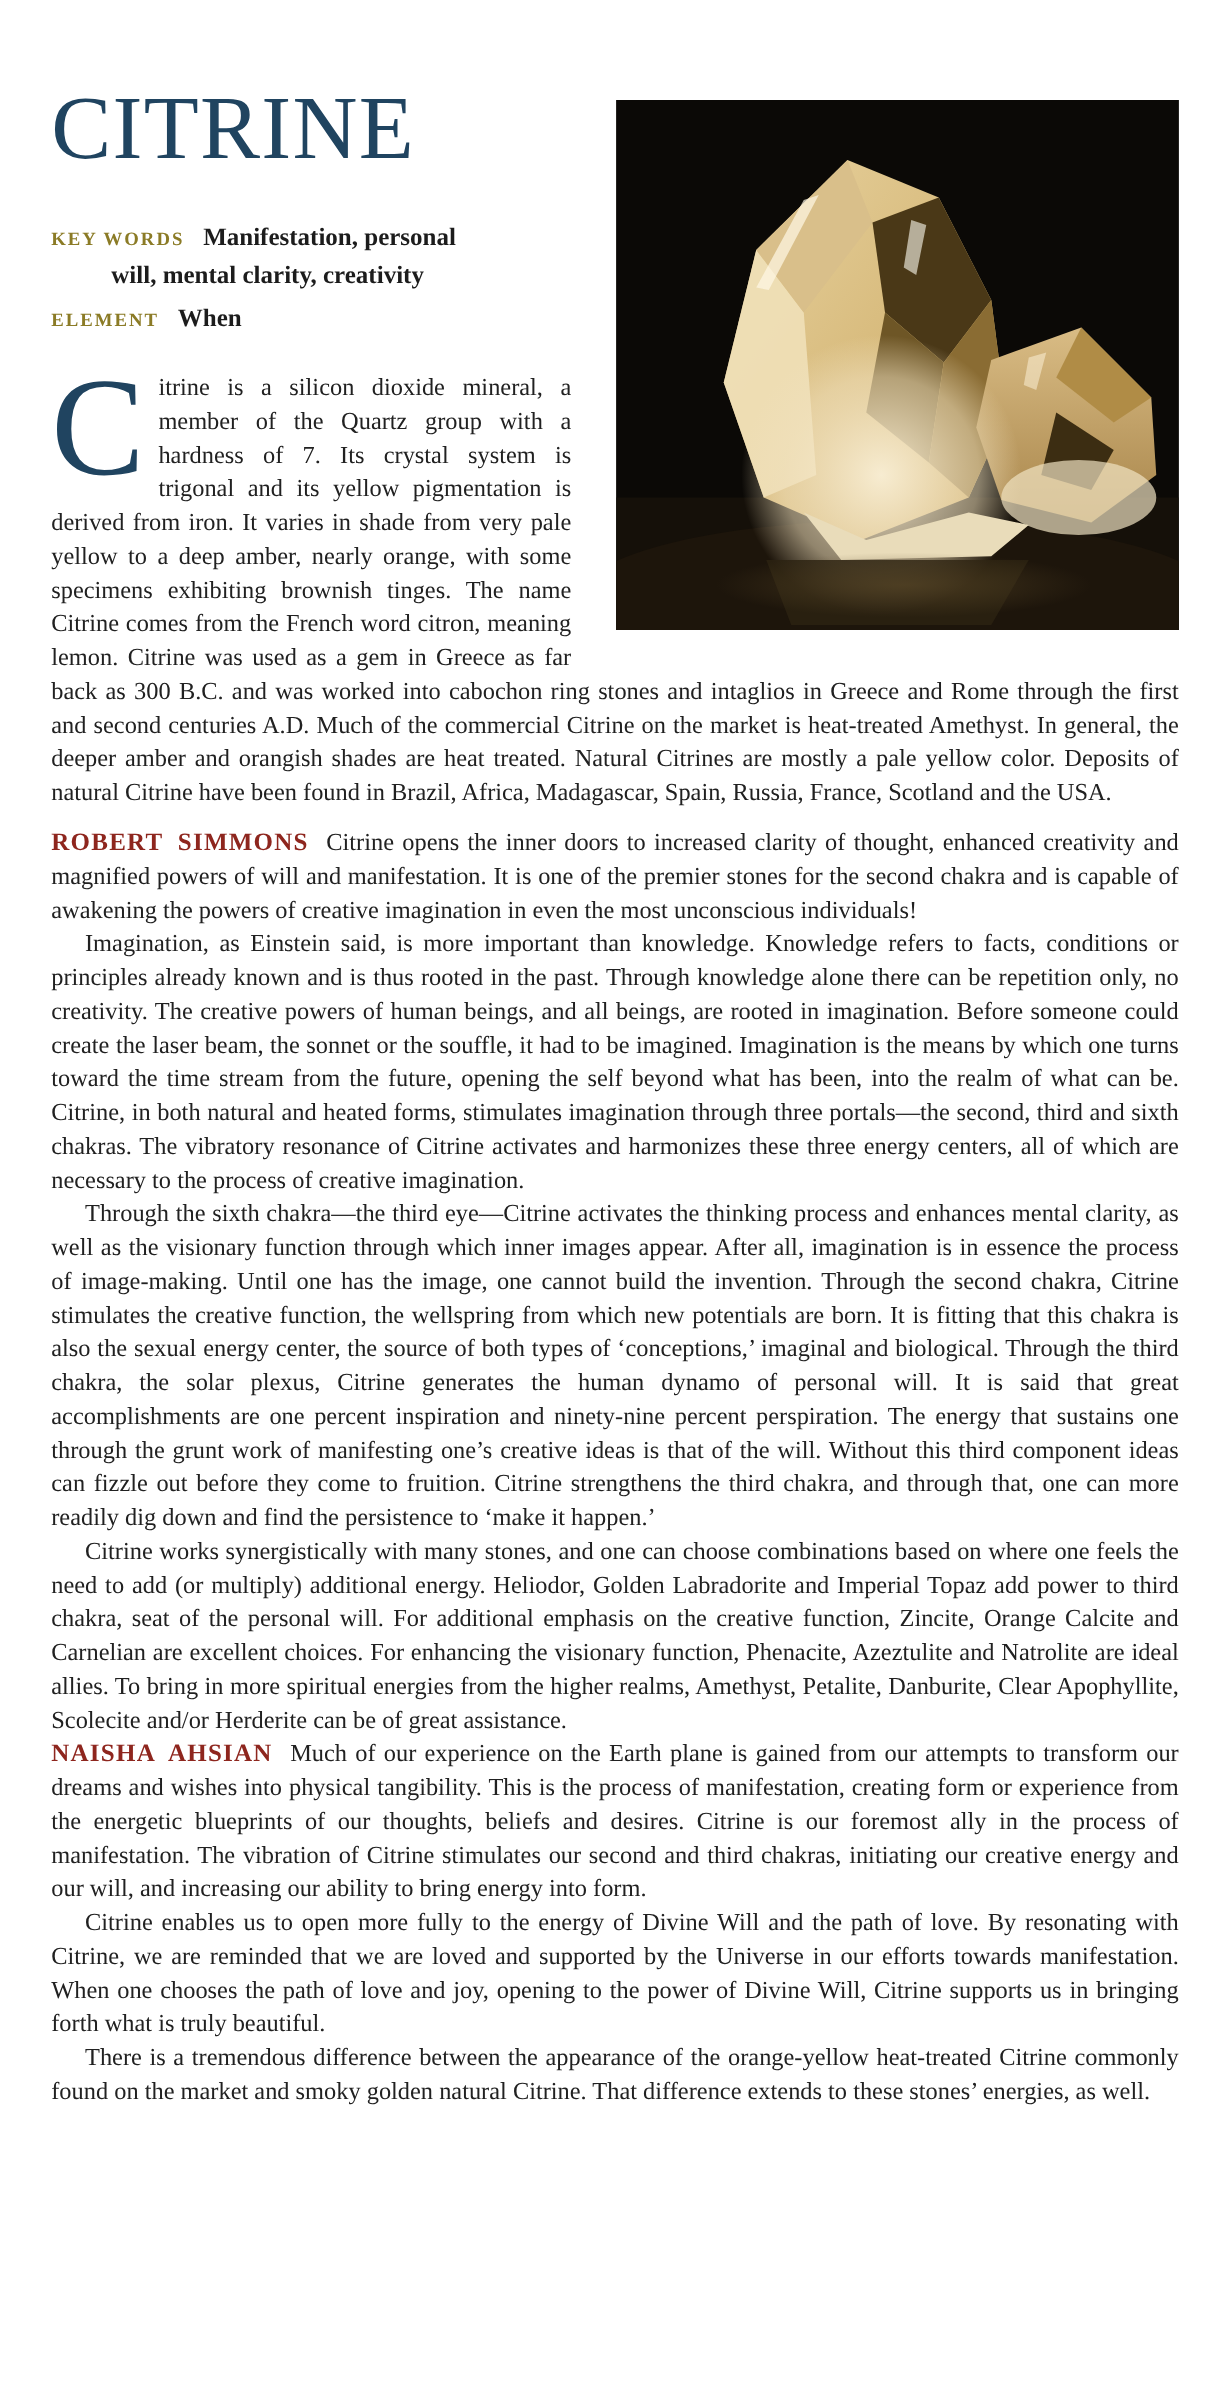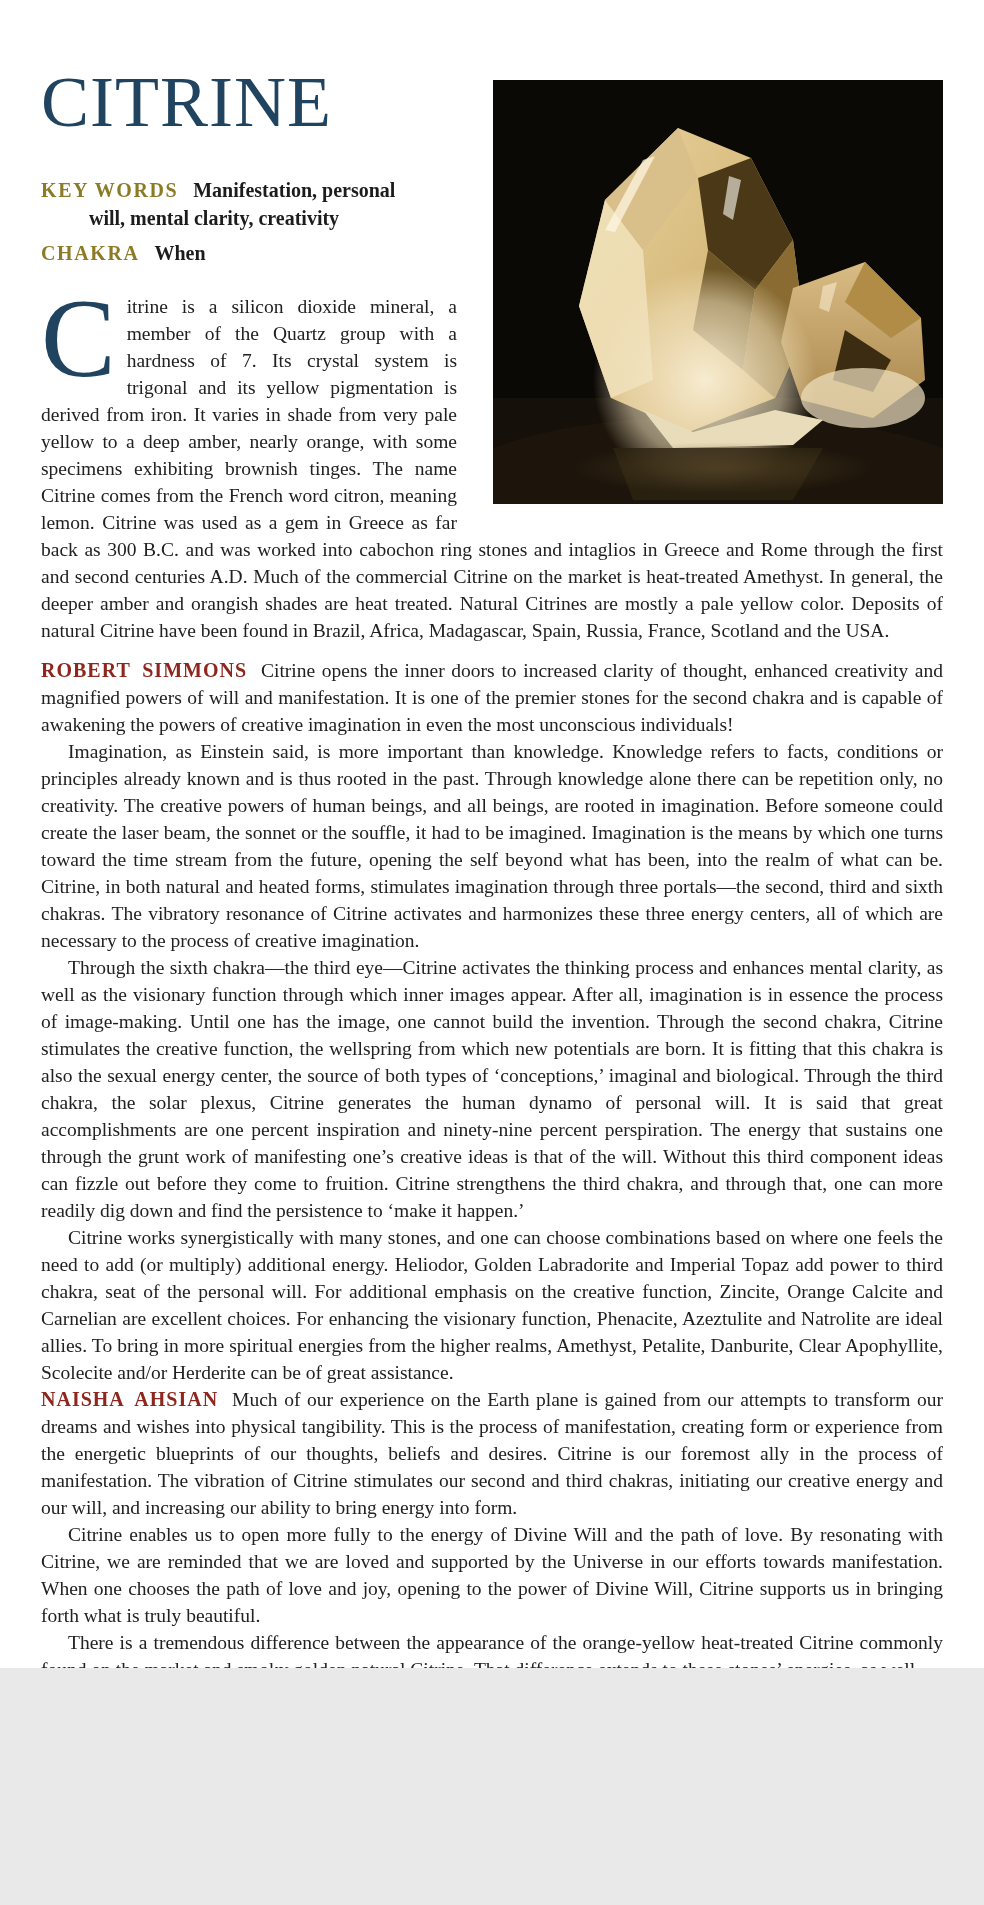--- a/index.html
+++ b/index.html
@@ -6,21 +6,21 @@
     --navy:#204460;
     --olive:#8b7b26;
     --red:#8e261e;
     --ink:#212121;
     --page-bg:#ffffff;
     --photo-bg:#0b0906;
   }
   html,body{margin:0;padding:0;background:#e9e9e9;}
   body{font-family:"Liberation Serif", serif;color:var(--ink);}
   .page{
-    width:984px;height:1668px;box-sizing:border-box;
+    width:984px;height:1905px;box-sizing:border-box;
     margin:0 auto;background:var(--page-bg);
     padding:36px 41px 0 41px;overflow:hidden;
   }
   
   .photo{
     float:right;width:450px;height:424px;
     margin:44px 0 22px 36px;
     background:var(--photo-bg);
   }
   .photo svg{display:block;width:100%;height:100%;}
@@ -31,21 +31,21 @@
     margin:30px 0 0 0;
   }
   
   .props{margin-top:38px;max-width:430px;}
   .prop{
     font-size:20px;line-height:28px;font-weight:bold;
     padding-left:48px;text-indent:-48px;
     margin:0 0 7px 0;color:#1c1c1c;
   }
   .prop-label{
-    font-size:20px;letter-spacing:1.6px;color:var(--olive);
+    font-size:15px;letter-spacing:1.6px;color:var(--olive);
     margin-right:15px;font-weight:bold;
   }
   
   .intro{
     margin:26px 0 0 0;text-align:justify;
     font-size:19.5px;line-height:27px;
   }
   .dropcap{
     float:left;font-size:112px;line-height:80px;
     color:var(--navy);margin:5px 11px 0 0;
@@ -113,21 +113,21 @@
 
       <polygon points="120,368 330,368 300,420 140,420" fill="#2b2212" opacity="0.85"></polygon>
       <ellipse cx="230" cy="388" rx="150" ry="26" fill="url(#refl)"></ellipse>
     </svg>
   </figure>
 
   <h1 class="title">CITRINE</h1>
 
   <div class="props">
       <div class="prop"><span class="prop-label">KEY WORDS</span><span class="prop-value">Manifestation, personal<br>will, mental clarity, creativity</span></div>
-      <div class="prop"><span class="prop-label">CHAKRA</span><span class="prop-value">When</span></div>
+      <div class="prop"><span class="prop-label">ELEMENT</span><span class="prop-value">When</span></div>
     </div>
 
   <p class="intro"><span class="dropcap">C</span><span>itrine is a silicon dioxide mineral, a member of the Quartz group with a hardness of 7. Its crystal system is trigonal and its yellow pigmentation is derived from iron. It varies in shade from very pale yellow to a deep amber, nearly orange, with some specimens exhibiting brownish tinges. The name Citrine comes from the French word citron, meaning lemon. Citrine was used as a gem in Greece as far back as 300 B.C. and was worked into cabochon ring stones and intaglios in Greece and Rome through the first and second centuries A.D. Much of the commercial Citrine on the market is heat-treated Amethyst. In general, the deeper amber and orangish shades are heat treated. Natural Citrines are mostly a pale yellow color. Deposits of natural Citrine have been found in Brazil, Africa, Madagascar, Spain, Russia, France, Scotland and the USA.</span></p>
 
   <div id="sections">
       <div class="section">
         <p class="bp"><span class="runin">ROBERT SIMMONS</span>Citrine opens the inner doors to increased clarity of thought, enhanced creativity and magnified powers of will and manifestation. It is one of the premier stones for the second chakra and is capable of awakening the powers of creative imagination in even the most unconscious individuals!</p>
         <p class="bp indent">Imagination, as Einstein said, is more important than knowledge. Knowledge refers to facts, conditions or principles already known and is thus rooted in the past. Through knowledge alone there can be repetition only, no creativity. The creative powers of human beings, and all beings, are rooted in imagination. Before someone could create the laser beam, the sonnet or the souffle, it had to be imagined. Imagination is the means by which one turns toward the time stream from the future, opening the self beyond what has been, into the realm of what can be. Citrine, in both natural and heated forms, stimulates imagination through three portals—the second, third and sixth chakras. The vibratory resonance of Citrine activates and harmonizes these three energy centers, all of which are necessary to the process of creative imagination.</p>
         <p class="bp indent">Through the sixth chakra—the third eye—Citrine activates the thinking process and enhances mental clarity, as well as the visionary function through which inner images appear. After all, imagination is in essence the process of image-making. Until one has the image, one cannot build the invention. Through the second chakra, Citrine stimulates the creative function, the wellspring from which new potentials are born. It is fitting that this chakra is also the sexual energy center, the source of both types of ‘conceptions,’ imaginal and biological. Through the third chakra, the solar plexus, Citrine generates the human dynamo of personal will. It is said that great accomplishments are one percent inspiration and ninety-nine percent perspiration. The energy that sustains one through the grunt work of manifesting one’s creative ideas is that of the will. Without this third component ideas can fizzle out before they come to fruition. Citrine strengthens the third chakra, and through that, one can more readily dig down and find the persistence to ‘make it happen.’</p>
         <p class="bp indent">Citrine works synergistically with many stones, and one can choose combinations based on where one feels the need to add (or multiply) additional energy. Heliodor, Golden Labradorite and Imperial Topaz add power to third chakra, seat of the personal will. For additional emphasis on the creative function, Zincite, Orange Calcite and Carnelian are excellent choices. For enhancing the visionary function, Phenacite, Azeztulite and Natrolite are ideal allies. To bring in more spiritual energies from the higher realms, Amethyst, Petalite, Danburite, Clear Apophyllite, Scolecite and/or Herderite can be of great assistance.</p>

